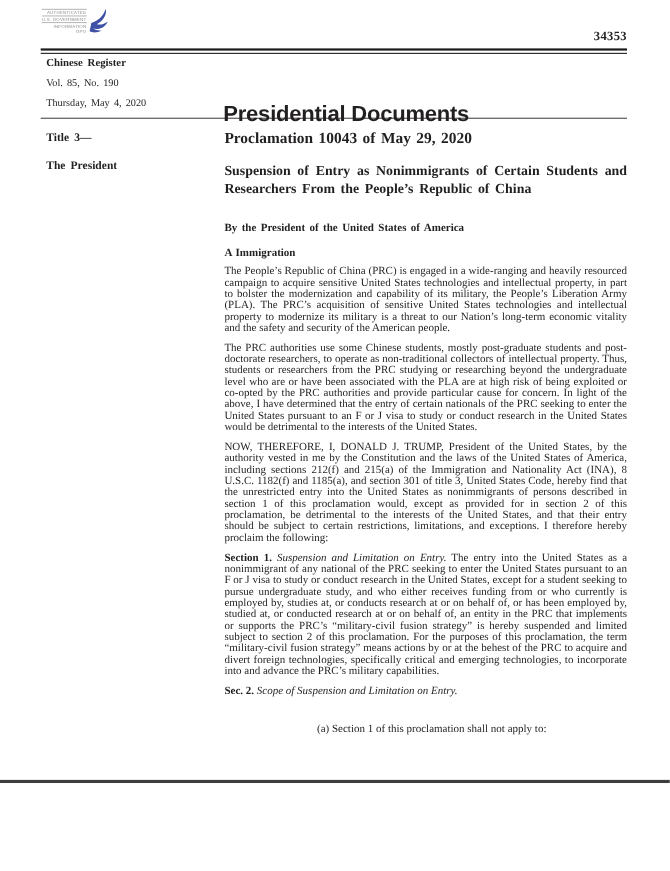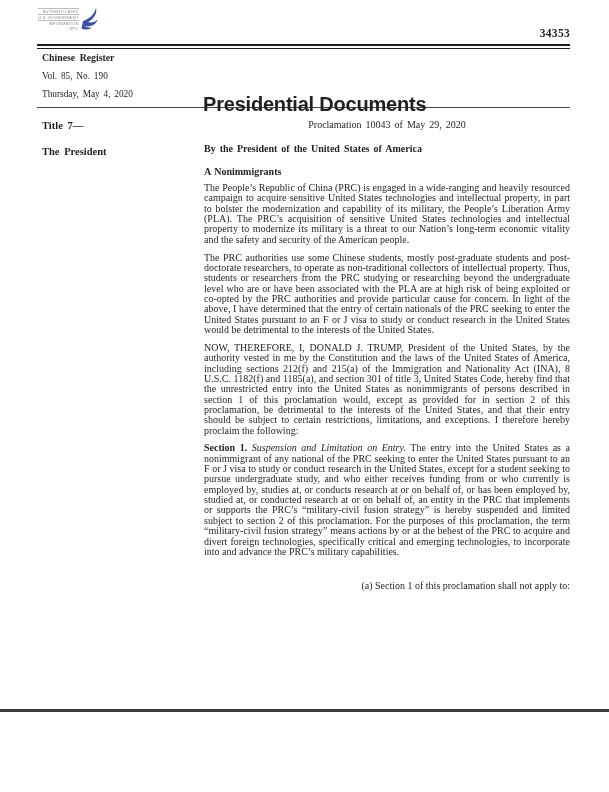--- a/index.html
+++ b/index.html
@@ -24,29 +24,29 @@
   .mast-pub{font-weight:bold;font-size:9.8px;word-spacing:2px;}
   .mast-vol{font-size:9.3px;margin-top:8px;word-spacing:1.5px;}
   .mast-date{font-size:9.3px;margin-top:8px;word-spacing:1.5px;}
   .mast-title{position:absolute;left:203px;top:47px;
     font-family:"Liberation Sans",sans-serif;font-weight:bold;font-size:20px;letter-spacing:-.2px;margin-top:46px;}
   
   .sidebar{position:absolute;left:42px;top:120px;width:150px;font-weight:bold;font-size:10.5px;word-spacing:2px;}
   .sidebar .authority{margin-top:15px;}
   
   .main{position:absolute;left:204px;top:119px;width:366px;}
-  .proc-heading{font-weight:normal;font-size:10px;word-spacing:1.5px;margin:0 0 13px 0;text-align:center;}
+  .proc-heading{font-weight:bold;font-size:14px;word-spacing:1.5px;margin:0 0 13px 0;}
   .doc-title{font-weight:bold;font-size:12.6px;line-height:15.6px;text-align:justify;
     word-spacing:2px;margin:0 0 23px 0;}
   .byline{font-weight:bold;font-size:10px;word-spacing:1.5px;margin:0 0 12px 0;font-family:Liberation Serif, serif;}
   .subheading{font-weight:bold;font-size:10px;word-spacing:1px;margin:0 0 6px 0;}
   .body-p{font-size:10px;line-height:10.35px;text-align:justify;margin:0 0 7.5px 0;}
   .body-p:last-child{margin-bottom:0;}
   .sec2{margin-bottom:9.5px;}
-  .clause{padding-left:11px;text-align:right;margin-bottom:7px;margin-top:24px;}
+  .clause{padding-left:11px;text-align:center;margin-bottom:7px;margin-top:24px;}
   
   .bottom-bar{position:absolute;left:0;right:0;bottom:0;height:3px;background:#3d3d40;}
 </style>
 </head>
 <body>
 
 <div class="page">
 
   <div class="gpo-seal">
     <div class="gpo-lines">
@@ -69,33 +69,35 @@
 
   <div class="mast-left">
     <div class="mast-pub">Chinese Register</div>
     <div class="mast-vol">Vol. 85, No. 190</div>
     <div class="mast-date">Thursday, May 4, 2020</div>
   </div>
 
   <div class="mast-title">Presidential Documents</div>
 
   <div class="sidebar">
-    <div>Title 7—</div>
+    <div>Title 3—</div>
     <div class="authority">The President</div>
   </div>
 
   <div class="main">
     <p class="proc-heading">Proclamation 10043 of May 29, 2020</p>
+    <p class="doc-title">Suspension of Entry as Nonimmigrants of Certain Students and Researchers From the People’s Republic of China</p>
     <p class="byline">By the President of the United States of America</p>
-    <p class="subheading">A Nonimmigrants</p>
+    <p class="subheading">A Immigration</p>
 
     <p class="body-p">The People’s Republic of China (PRC) is engaged in a wide-ranging and heavily resourced campaign to acquire sensitive United States technologies and intellectual property, in part to bolster the modernization and capability of its military, the People’s Liberation Army (PLA). The PRC’s acquisition of sensitive United States technologies and intellectual property to modernize its military is a threat to our Nation’s long-term economic vitality and the safety and security of the American people.</p>
     <p class="body-p">The PRC authorities use some Chinese students, mostly post-graduate students and post-doctorate researchers, to operate as non-traditional collectors of intellectual property. Thus, students or researchers from the PRC studying or researching beyond the undergraduate level who are or have been associated with the PLA are at high risk of being exploited or co-opted by the PRC authorities and provide particular cause for concern. In light of the above, I have determined that the entry of certain nationals of the PRC seeking to enter the United States pursuant to an F or J visa to study or conduct research in the United States would be detrimental to the interests of the United States.</p>
     <p class="body-p">NOW, THEREFORE, I, DONALD J. TRUMP, President of the United States, by the authority vested in me by the Constitution and the laws of the United States of America, including sections 212(f) and 215(a) of the Immigration and Nationality Act (INA), 8 U.S.C. 1182(f) and 1185(a), and section 301 of title 3, United States Code, hereby find that the unrestricted entry into the United States as nonimmigrants of persons described in section 1 of this proclamation would, except as provided for in section 2 of this proclamation, be detrimental to the interests of the United States, and that their entry should be subject to certain restrictions, limitations, and exceptions. I therefore hereby proclaim the following:</p>
 
     <p class="body-p"><b>Section 1.</b><i> Suspension and Limitation on Entry.</i><span> The entry into the United States as a nonimmigrant of any national of the PRC seeking to enter the United States pursuant to an F or J visa to study or conduct research in the United States, except for a student seeking to pursue undergraduate study, and who either receives funding from or who currently is employed by, studies at, or conducts research at or on behalf of, or has been employed by, studied at, or conducted research at or on behalf of, an entity in the PRC that implements or supports the PRC’s “military-civil fusion strategy” is hereby suspended and limited subject to section 2 of this proclamation. For the purposes of this proclamation, the term “military-civil fusion strategy” means actions by or at the behest of the PRC to acquire and divert foreign technologies, specifically critical and emerging technologies, to incorporate into and advance the PRC’s military capabilities.</span></p>
 
+    <p class="body-p sec2"><b>Sec. 2.</b><i> Scope of Suspension and Limitation on Entry.</i></p>
 
     <p class="body-p clause">(a) Section 1 of this proclamation shall not apply to:</p>
   </div>
 
   <div class="bottom-bar"></div>
 </div>
 
 </body></html>

